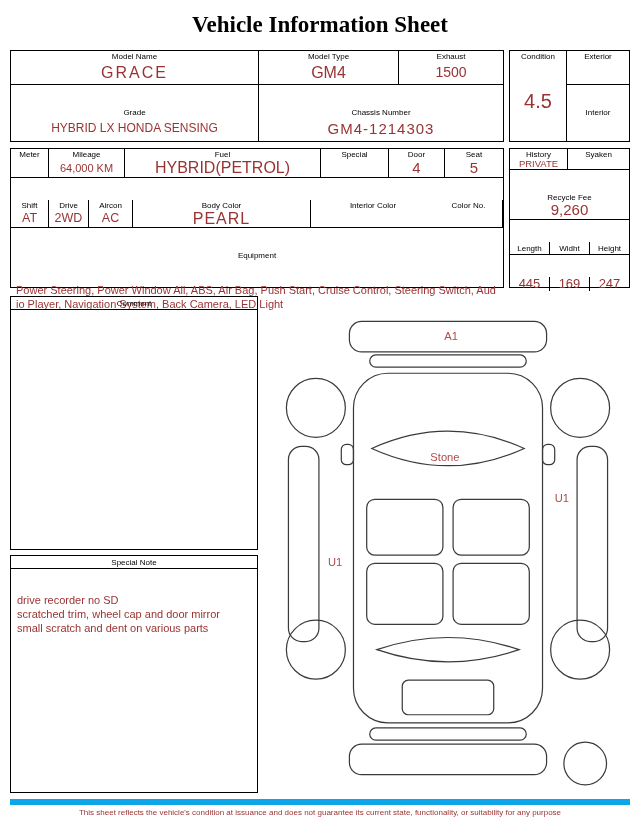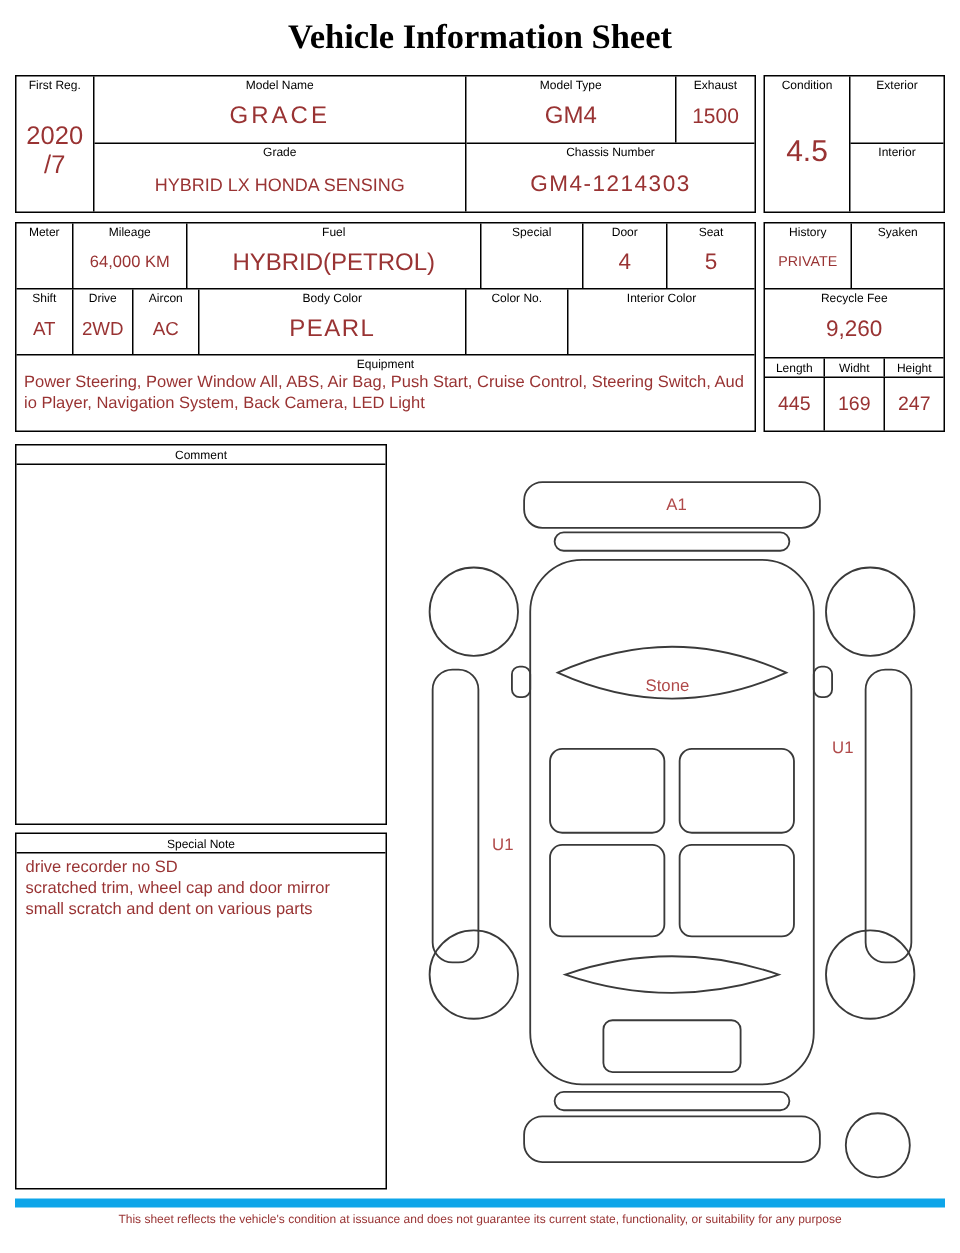--- a/index.html
+++ b/index.html
@@ -10,21 +10,21 @@
     color:#000;
   }
   .page { padding:8px 10px 0; }
   .title {
     font-family:"Liberation Serif", serif;
     font-size:23px; font-weight:700;
     text-align:center; margin:4px 0 12px;
   }
   .flexrow { display:flex; gap:5px; }
   .tbl { border:1px solid #000; display:flex; }
-  .col { display:flex; flex-direction:column; }
+  .col { display:flex; flex-direction:column;gap:22px; }
   .row { display:flex; }
   .bR { border-right:1px solid #000; }
   .bB { border-bottom:1px solid #000; }
   .cell { display:flex; flex-direction:column; min-width:0; }
   .lbl { font-size:8px; text-align:center; padding-top:1px; white-space:nowrap; overflow:hidden; }
   .val {
     flex:1; display:flex; align-items:center; justify-content:center;
     color:var(--accent-red, #993333); text-align:center; line-height:1.1;
   }
   .pre { white-space:pre-line; }
@@ -45,25 +45,20 @@
 </head>
 <body>
 
 <div class="page">
 
   <div class="title">Vehicle Information Sheet</div>
 
   <div class="flexrow">
 
     <div class="tbl" style="width:494px;height:92px;">
-      <div class="cell bR" style="width:52px;">
-        <div class="lbl">First Reg.</div>
-        <div class="val pre" style="font-size:17px;">2020
-/7</div>
-      </div>
       <div class="col bR" style="width:248px;">
         <div class="cell bB" style="height:50%;">
           <div class="lbl">Model Name</div>
           <div class="val" style="font-size:16px;letter-spacing:2px;">GRACE</div>
         </div>
         <div class="cell" style="height:50%;">
           <div class="lbl">Grade</div>
           <div class="val" style="font-size:12px;">HYBRID LX HONDA SENSING</div>
         </div>
       </div>
@@ -142,26 +137,26 @@
           <div class="val" style="font-size:12.5px;">2WD</div>
         </div>
         <div class="cell bR" style="width:44px;">
           <div class="lbl">Aircon</div>
           <div class="val" style="font-size:12.5px;">AC</div>
         </div>
         <div class="cell bR" style="width:178px;">
           <div class="lbl">Body Color</div>
           <div class="val" style="font-size:16px;letter-spacing:1px;">PEARL</div>
         </div>
+        <div class="cell" style="flex:1;">
+          <div class="lbl">Interior Color</div>
+          <div class="val"></div>
+        </div>
         <div class="cell bR" style="width:68px;">
           <div class="lbl">Color No.</div>
-          <div class="val"></div>
-        </div>
-        <div class="cell" style="flex:1;">
-          <div class="lbl">Interior Color</div>
           <div class="val"></div>
         </div>
       </div>
       <div class="col" style="flex:1;">
         <div class="lbl">Equipment</div>
         <div class="redtext">Power Steering, Power Window  All, ABS, Air Bag, Push Start, Cruise Control, Steering Switch, Audio Player, Navigation System, Back Camera, LED Light</div>
       </div>
     </div>
 
     <div class="tbl col" style="flex:1;height:140px;flex-direction:column;">

